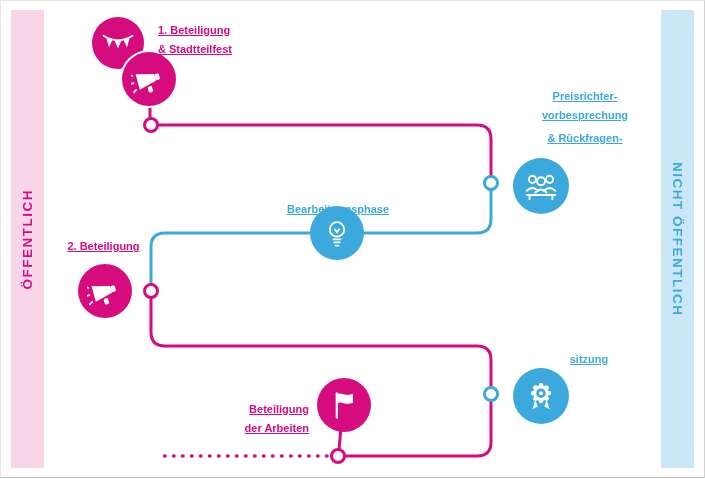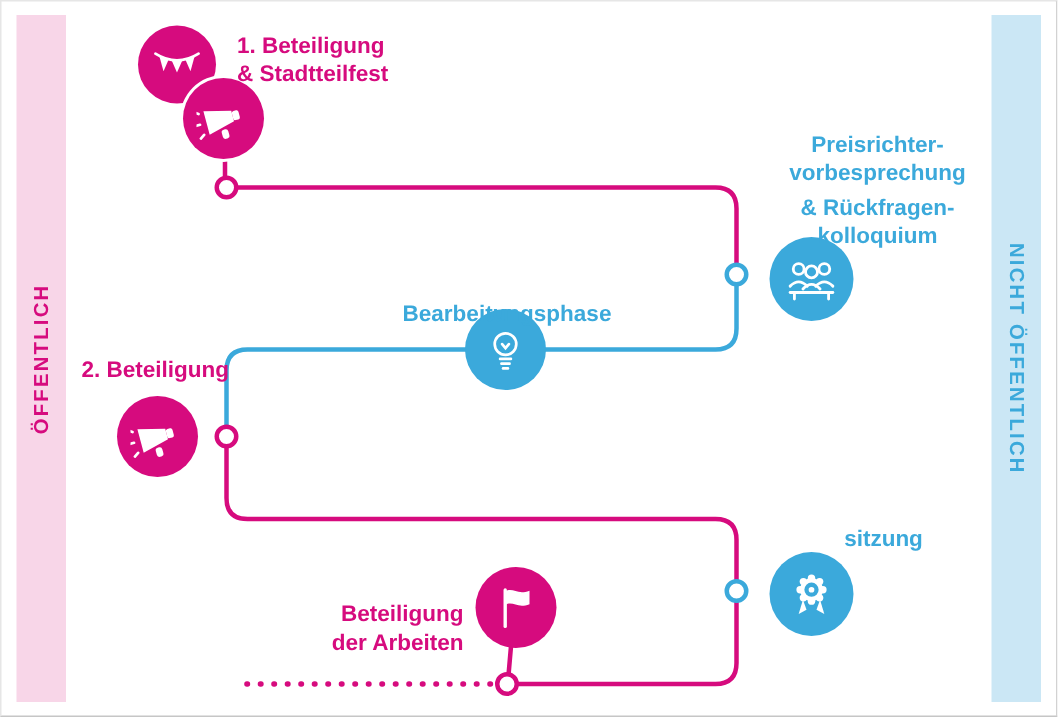--- a/index.html
+++ b/index.html
@@ -27,21 +27,21 @@
   .flow .dot{fill:#ffffff;stroke-width:3px;}
   .flow .dot-pk{stroke:#d60b7e;}
   .flow .dot-bl{stroke:#3ba9db;}
   
   .node{position:absolute;border-radius:50%;display:flex;align-items:center;justify-content:center;}
   .node-pink{background:#d60b7e;}
   .node-blue{background:#3ba9db;}
   .node-ring{box-shadow:0 0 0 2px #ffffff;}
   .node svg{display:block;}
   
-  .label{position:absolute;font-weight:bold;font-size:15px;line-height:19px;}
+  .label{position:absolute;font-weight:bold;font-size:11px;line-height:19px;text-decoration:underline;}
   .label-pink{color:#d60b7e;}
   .label-blue{color:#3ba9db;}
   .label .ln{display:block;}
   .label .gap{margin-top:4px;}
 </style>
 </head>
 <body>
 
 <div class="canvas">
 
@@ -101,21 +101,20 @@
         <path d="M-6,7 Q0,0.5 6,7"></path>
         <path d="M-15,9.5 H15"></path>
         <path d="M-12,9.5 V14 M12,9.5 V14"></path>
       </g>
     </svg>
   </div>
   <div class="label label-blue" style="left:500px;top:86px;width:168px;text-align:center;">
     <span class="ln">Preisrichter-</span>
     <span class="ln">vorbesprechung</span>
     <span class="ln gap">&amp; Rückfragen-</span>
-    <span class="ln">kolloquium</span>
   </div>
 
   <div class="node node-blue" style="left:309px;top:205px;width:54px;height:54px;">
     <svg width="36" height="36" viewBox="-20 -20 40 40">
       <g stroke="#fff" stroke-width="2" fill="none" stroke-linecap="round">
         <circle cx="0" cy="-4" r="8"></circle>
         <path d="M-2.5,-4 L0,-1 L2.5,-4"></path>
         <path d="M-4,7 H4"></path>
         <path d="M-3,10.5 H3"></path>
         <path d="M-1.8,14 H1.8"></path>

